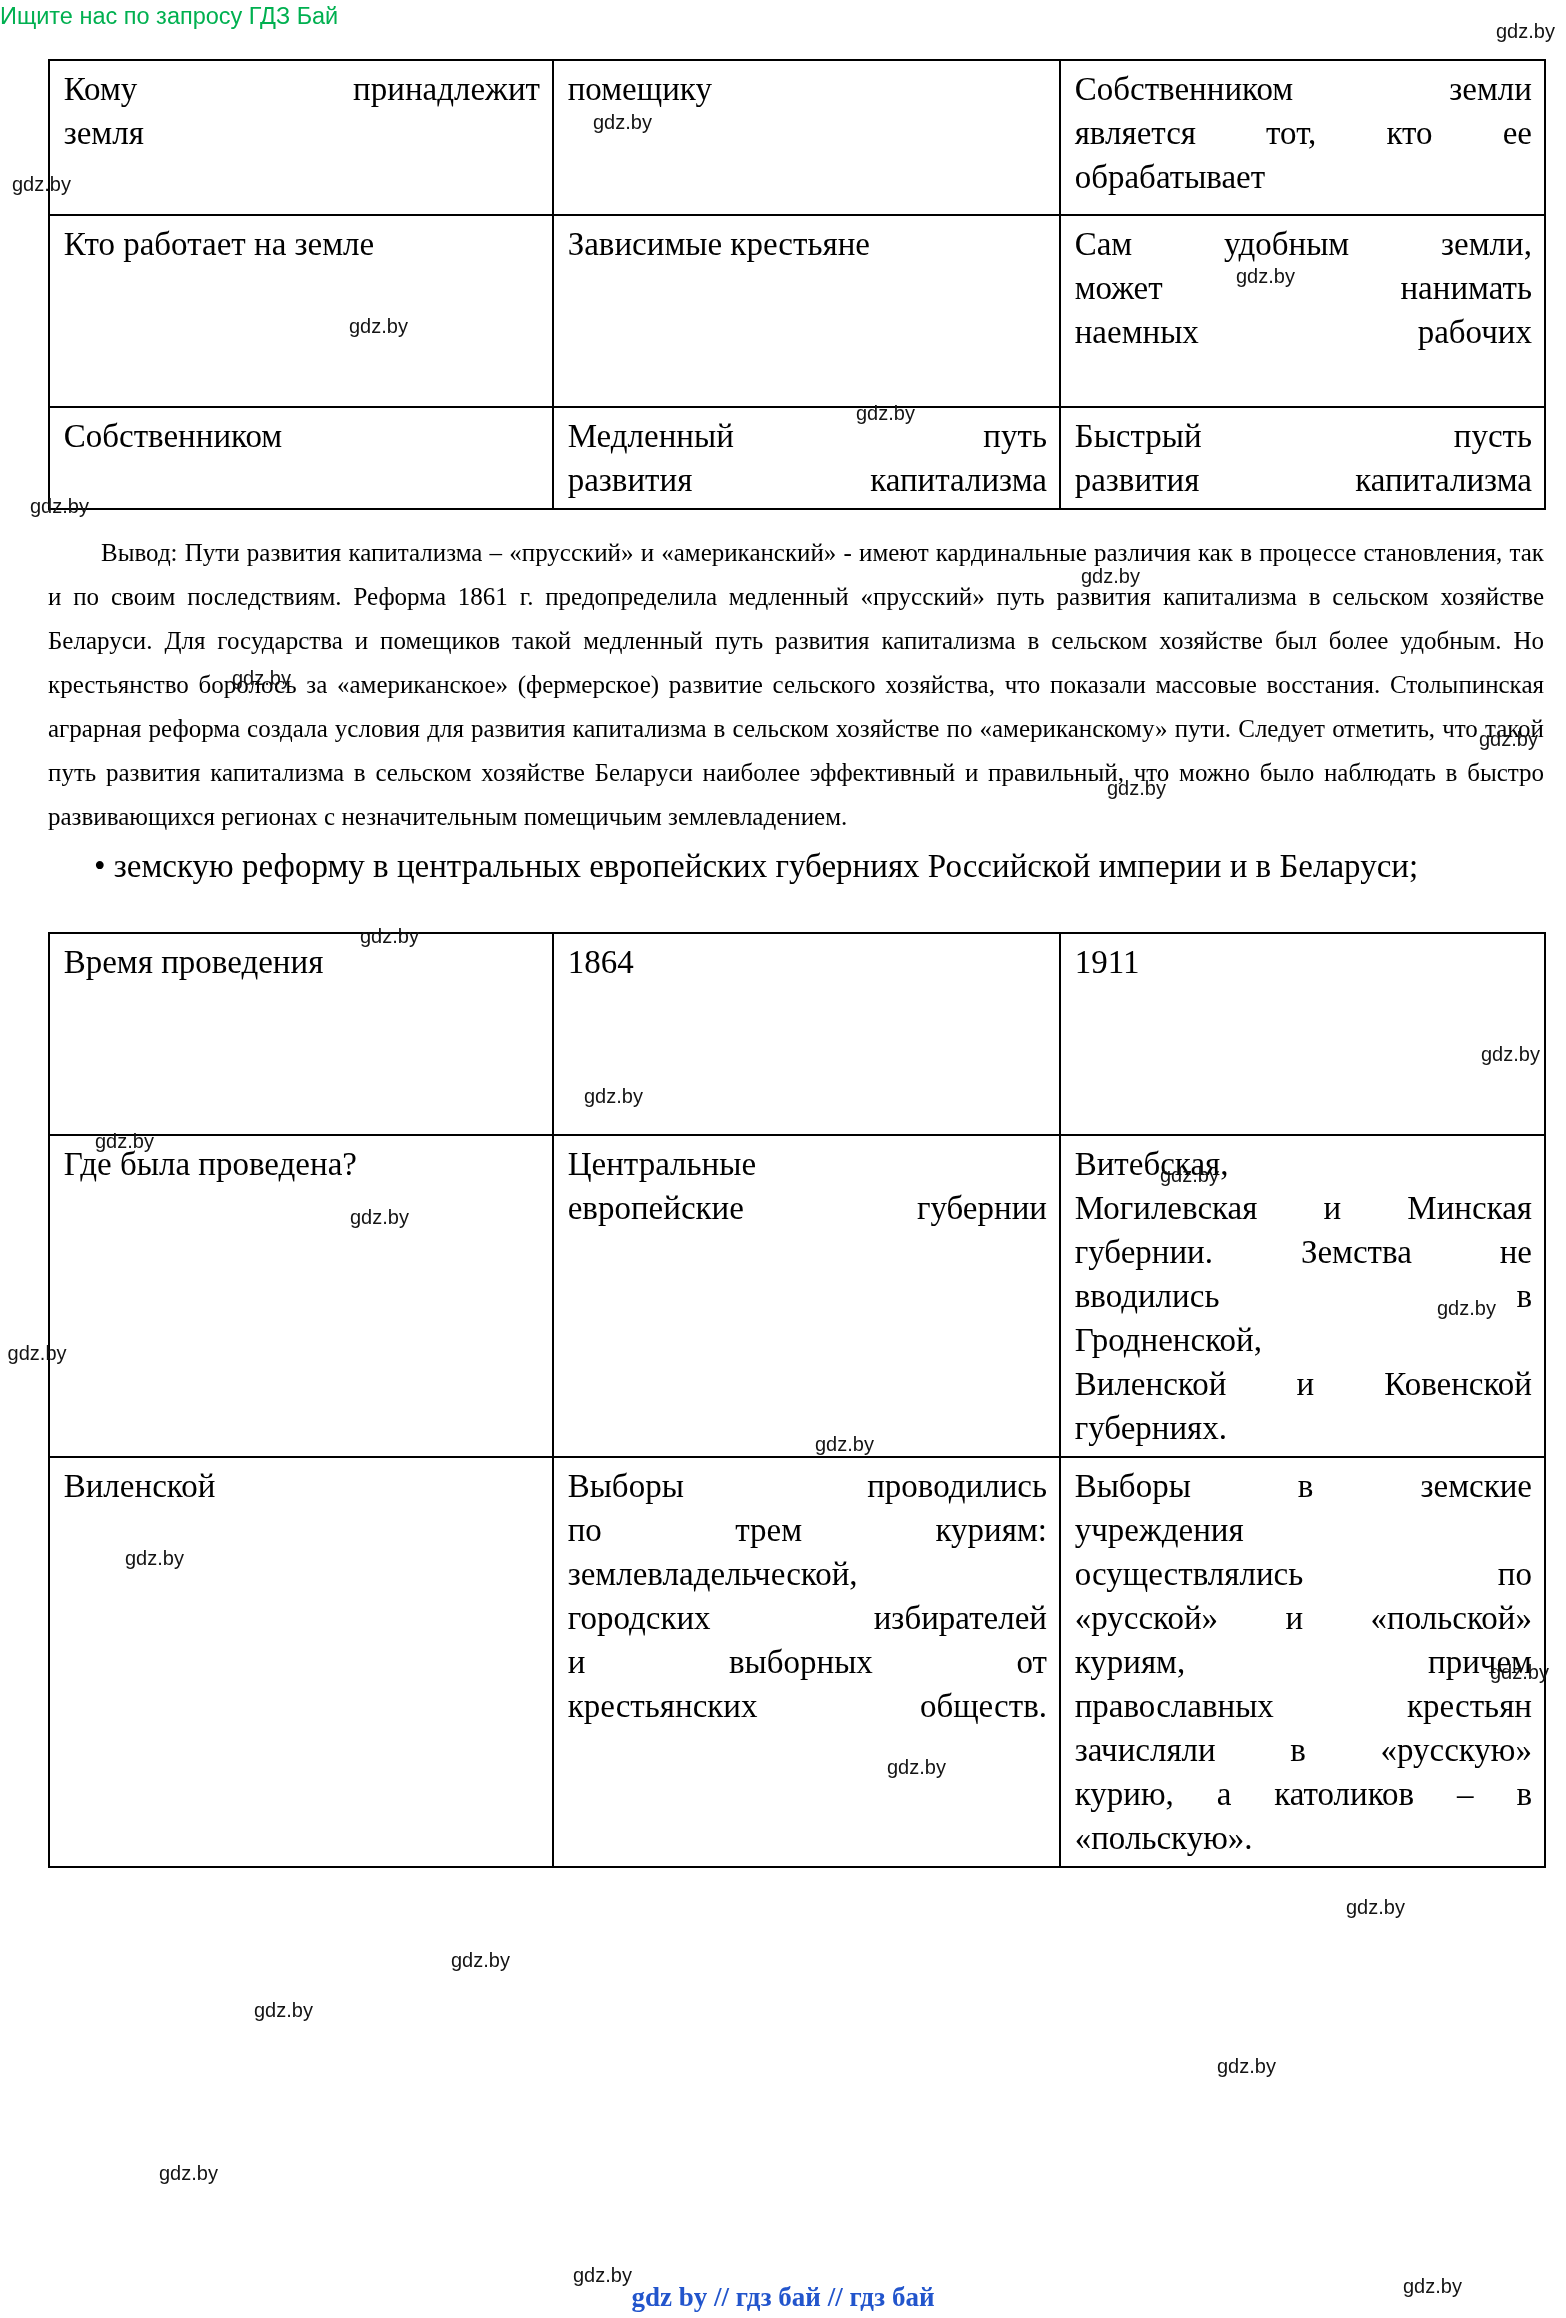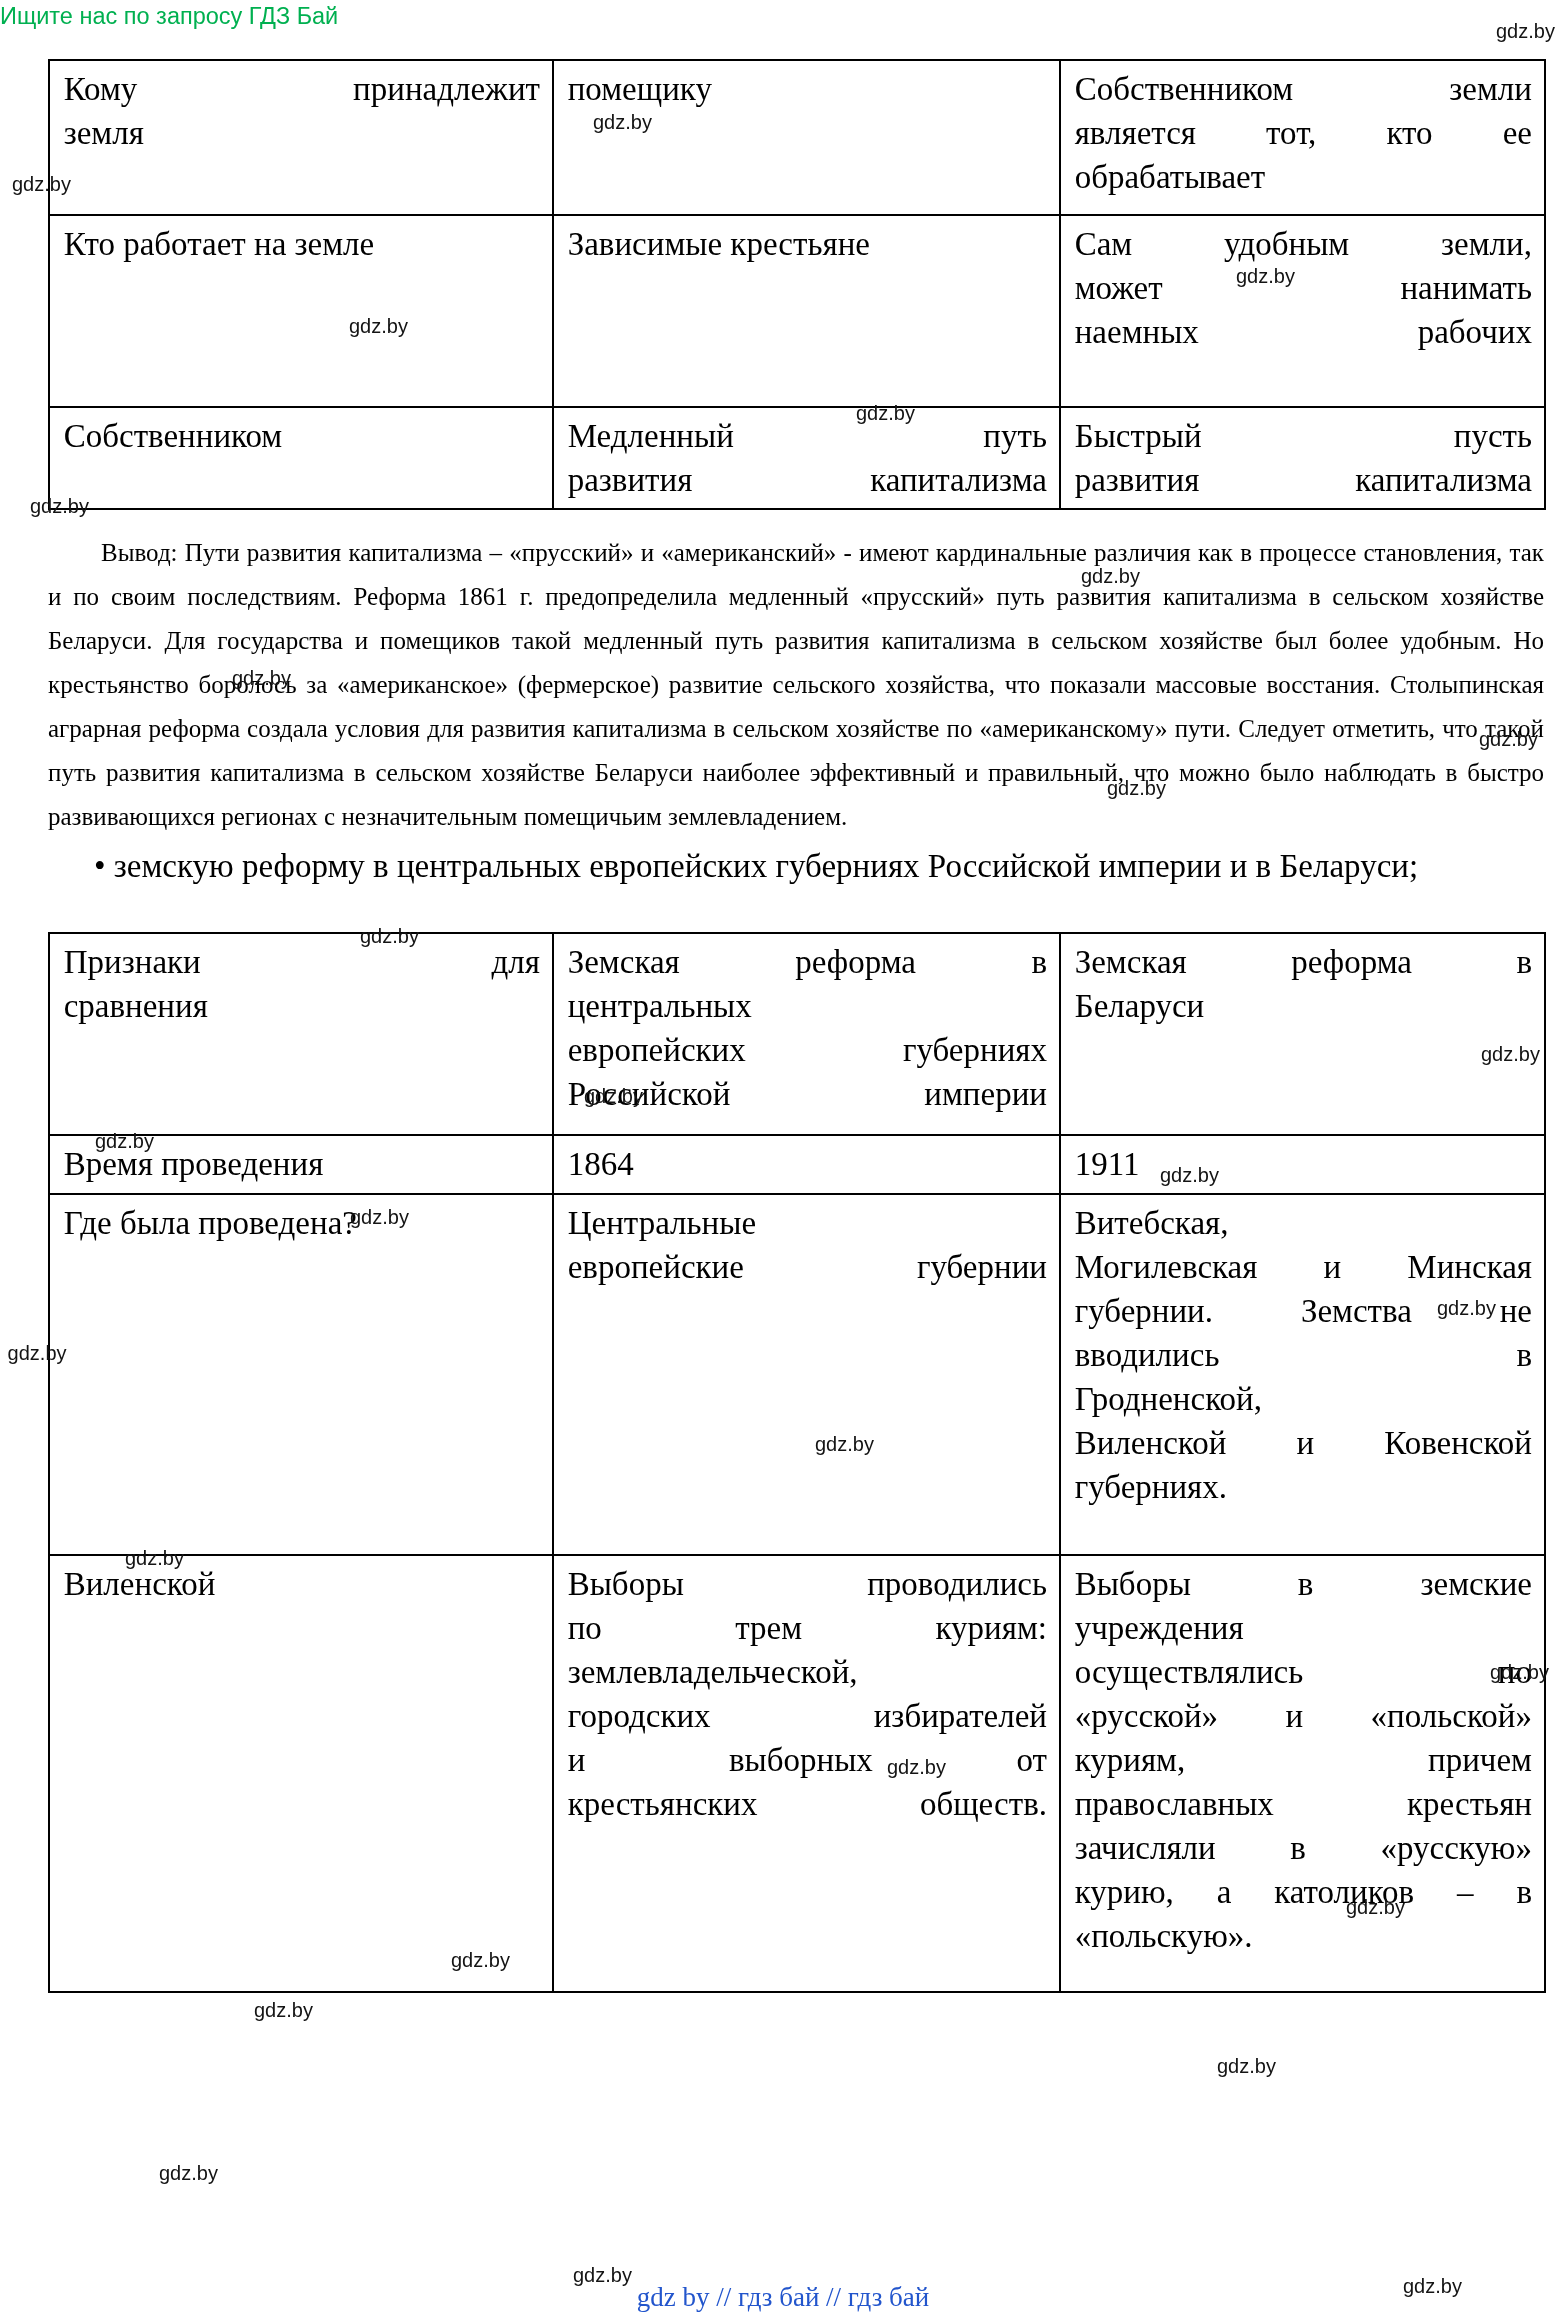--- a/index.html
+++ b/index.html
@@ -87,20 +87,21 @@
 
   .banner-bottom {
     position: absolute;
     bottom: 6px;
     left: 0;
     width: 100%;
     text-align: center;
     font-family: "Liberation Serif", serif;
     font-size: 27px;
     color: #2255cc;
+    font-weight: bold;
   }
 </style>
 </head>
 <body>
 
 <div class="page">
 
   <div class="banner-top">Ищите нас по запросу ГДЗ Бай</div>
 
   <div class="content">
@@ -141,30 +142,20 @@
 
     <p class="bullet">• земскую реформу в центральных европейских губерниях Российской империи и в Беларуси;</p>
 
     <table class="doc-table t2">
       <colgroup>
           <col style="width:504px">
           <col style="width:507px">
           <col style="width:485px">
         </colgroup>
       <tbody>
-        <tr>
-          <td class="ml">Признаки для
-сравнения</td>
-          <td class="ml">Земская реформа в
-центральных
-европейских губерниях
-Российской империи</td>
-          <td class="ml">Земская реформа в
-Беларуси</td>
-        </tr>
         <tr>
           <td>Время проведения</td>
           <td>1864</td>
           <td>1911</td>
         </tr>
         <tr>
           <td>Где была проведена?</td>
           <td class="ml">Центральные
 европейские губернии</td>
           <td class="ml">Витебская,

